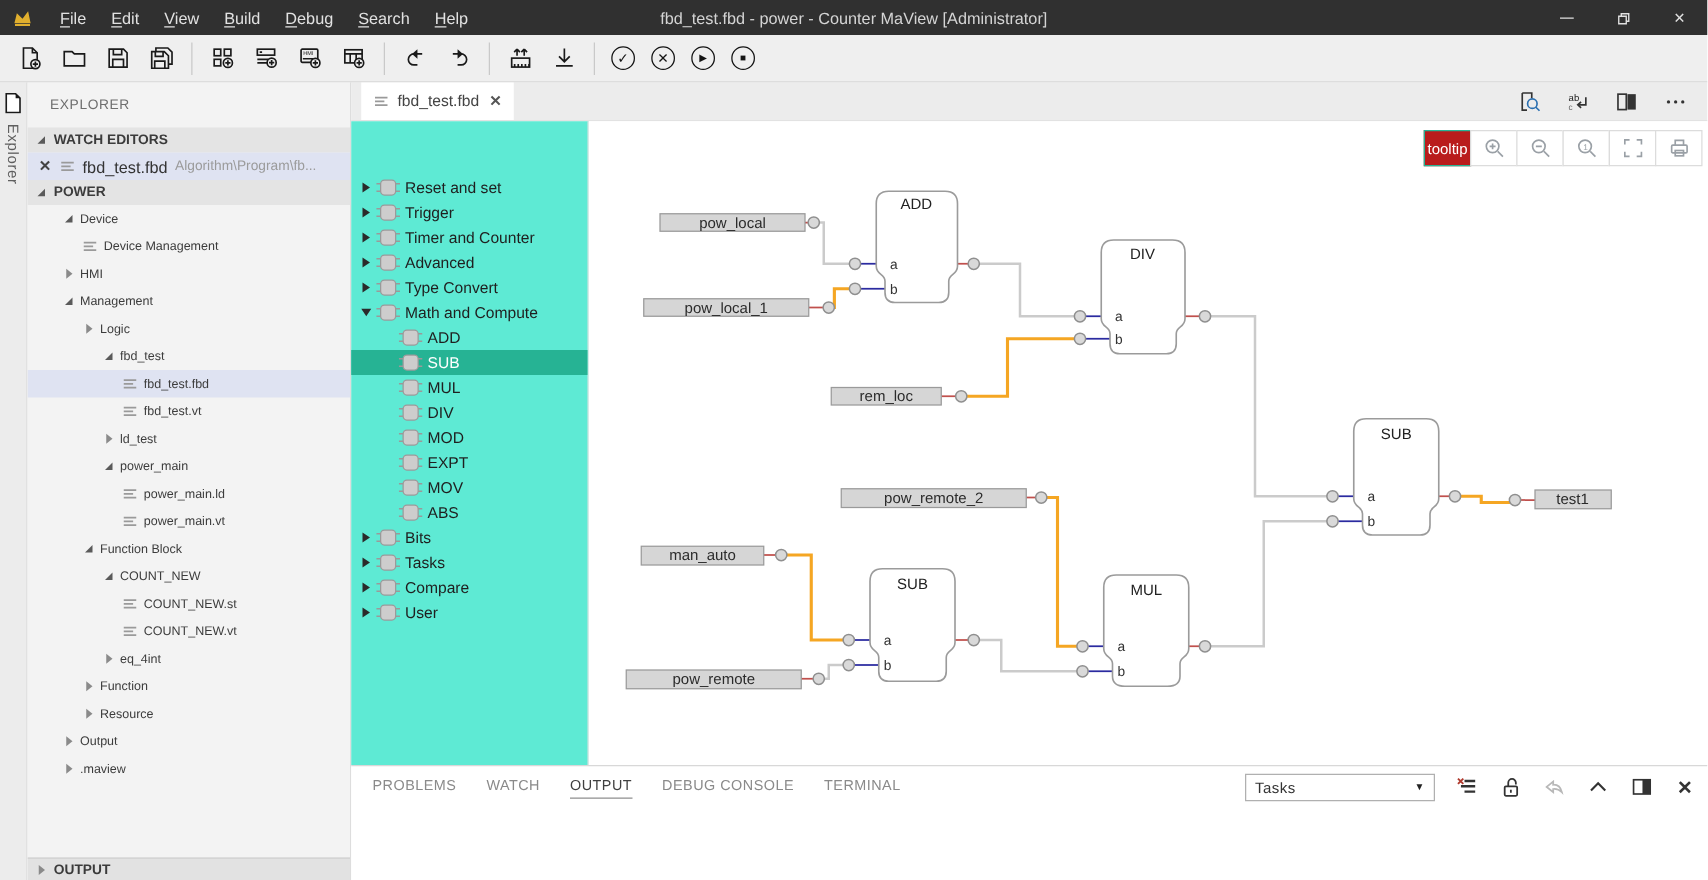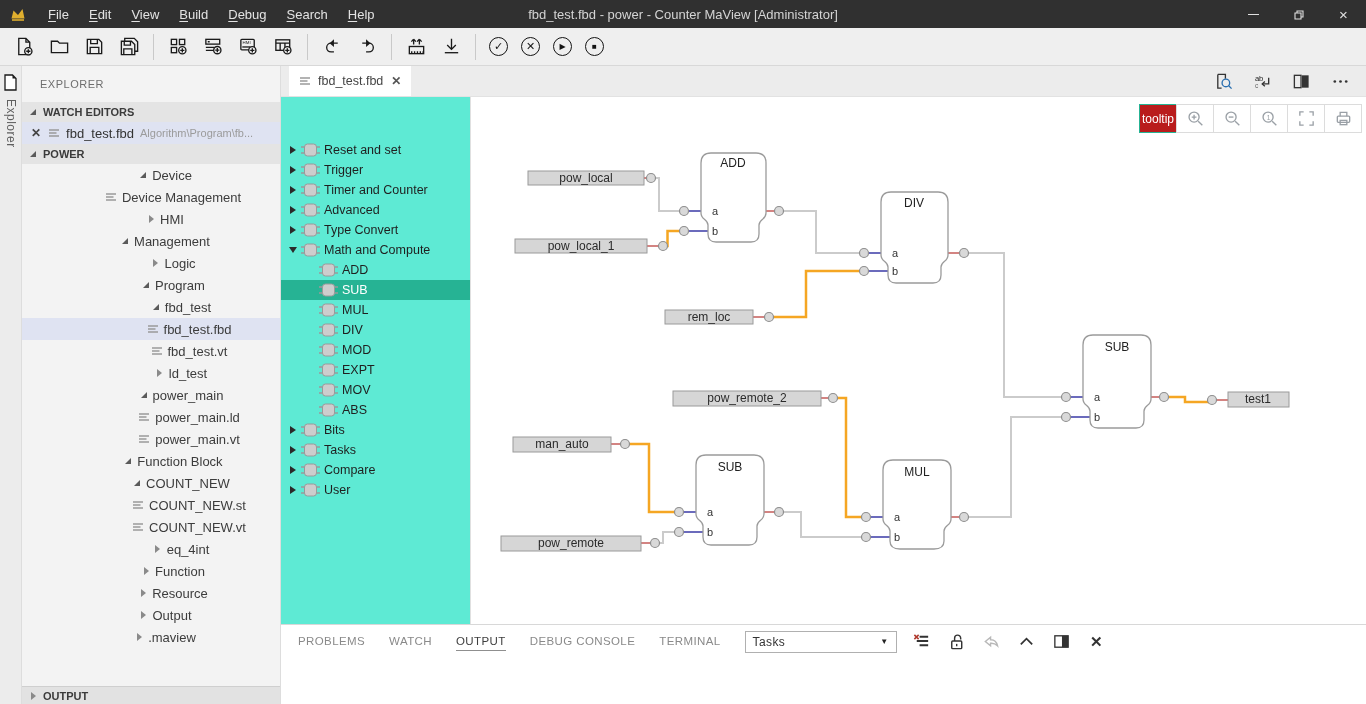--- a/index.html
+++ b/index.html
@@ -37,21 +37,21 @@
 
   
   .sidebar { width:258px; background:#f3f3f3; position:relative; flex:0 0 auto; overflow:hidden; }
   .panel-title { height:36px; padding:12px 0 0 18px; font-size:11px; color:#6e6e6e; letter-spacing:0.5px; }
   .sect { height:20px; background:#e4e4e4; display:flex; align-items:center; padding-left:6px; font-size:11px; font-weight:bold; color:#3b3b3b; }
   .sect .lbl { margin-left:5px; }
   .oe-row { height:22px; background:#dfe3f2; display:flex; align-items:center; padding-left:9px; cursor:pointer; }
   .oe-row .x { font-size:12px; font-weight:bold; color:#444; margin-right:7px; }
   .oe-row .name { font-size:13px; color:#333; margin-left:5px; }
   .oe-row .path { font-size:11px; color:#9b9b9b; margin-left:6px; white-space:nowrap; overflow:hidden; }
-  .trow { height:22px; display:flex; align-items:center; font-size:13px; color:#3c3c3c; cursor:pointer;justify-content:center; }
+  .trow { height:22px; display:flex; align-items:center; font-size:10px; color:#3c3c3c; cursor:pointer; }
   .trow.sel { background:#dfe3f2; }
   .trow .lbl { margin-left:4px; white-space:nowrap; }
   .arr { width:10px; display:flex; justify-content:center; flex:0 0 auto; }
   .arr-exp { width:0; height:0; border-left:6px solid transparent; border-bottom:6px solid #5a5a5a; }
   .arr-col { width:0; height:0; border-top:4px solid transparent; border-bottom:4px solid transparent; border-left:5px solid #8a8a8a; }
   .ficon { width:12px; height:12px; flex:0 0 auto; margin-right:1px; }
   .outline-bar { position:absolute; bottom:0; left:0; right:0; height:18px; background:#e2e2e2; border-top:1px solid #cfcfcf; display:flex; align-items:center; padding-left:6px; font-size:11px; font-weight:bold; color:#3b3b3b; }
   .outline-bar .lbl { margin-left:5px; }
 
   
@@ -77,21 +77,21 @@
   .canvas-col { flex:1; display:flex; flex-direction:column; min-width:0; }
   .subtoolbar { height:43px; background:#fff; display:flex; justify-content:flex-end; align-items:center; padding-right:4px; flex:0 0 auto; }
   .cbar { display:flex; }
   .cbar .btn { width:38px; height:29px; border:1px solid #dcdcdc; background:#fff; display:flex; align-items:center; justify-content:center; margin-left:-1px; cursor:pointer; }
   .cbar .btn svg { stroke:#9aa0a6; fill:none; stroke-width:1.4; }
   .cbar .btn.teal { background:#b91c1c; border-color:#26b394; color:#fff; font-size:12px; width:38px; }
   .canvas { flex:1; position:relative; background:#fff; overflow:hidden; }
   .diagram { position:absolute; left:0; top:0; }
 
   
-  .bottompanel { height:80px; border-top:1px solid #d8d8d8; background:#fff; display:flex; flex:0 0 auto; }
+  .bottompanel { height:92px; border-top:1px solid #d8d8d8; background:#fff; display:flex; flex-direction:column; flex:0 0 auto; }
   .bp-tabs { height:33px; display:flex; align-items:center; padding-left:17px; gap:24px; font-size:11.5px; color:#8a8a8a; letter-spacing:0.4px; flex:0 0 auto; }
   .bp-tab { cursor:pointer; padding:3px 0; border-bottom:1px solid transparent; }
   .bp-tab.active { color:#3f3f3f; border-bottom:1px solid #8f8f8f; }
   .bp-right { margin-left:auto; display:flex; align-items:center; gap:15px; padding-right:8px; }
   .tasks { width:152px; height:22px; border:1px solid #b0b0b0; background:#fff; display:flex; align-items:center; justify-content:space-between; padding:0 7px; font-size:12px; color:#333; cursor:pointer; }
   .tasks .caret { font-size:8px; color:#222; }
   .bp-ic { width:20px; height:20px; display:flex; align-items:center; justify-content:center; cursor:pointer; }
   .bp-content { flex:1; }
 </style>
 </head>
@@ -309,26 +309,20 @@
           <span class="arr">
             <span class="arr-exp"></span>
           </span>
           <span class="lbl">Management</span>
         </div>
       <div class="trow" style="padding-left:44px">
           <span class="arr">
             <span class="arr-col"></span>
           </span>
           <span class="lbl">Logic</span>
-        </div>
-      <div class="trow" style="padding-left:44px">
-          <span class="arr">
-            <span class="arr-exp"></span>
-          </span>
-          <span class="lbl">Program</span>
         </div>
       <div class="trow" style="padding-left:60px">
           <span class="arr">
             <span class="arr-exp"></span>
           </span>
           <span class="lbl">fbd_test</span>
         </div>
       <div class="trow sel" style="padding-left:76px">
           <svg class="ficon">
             <use href="#sym-flines"></use>

